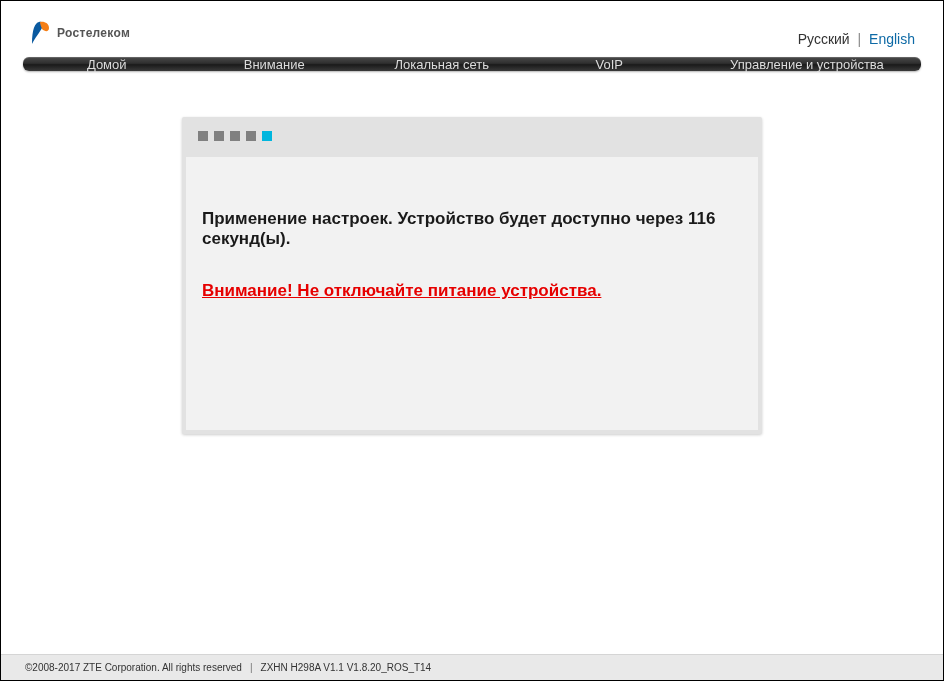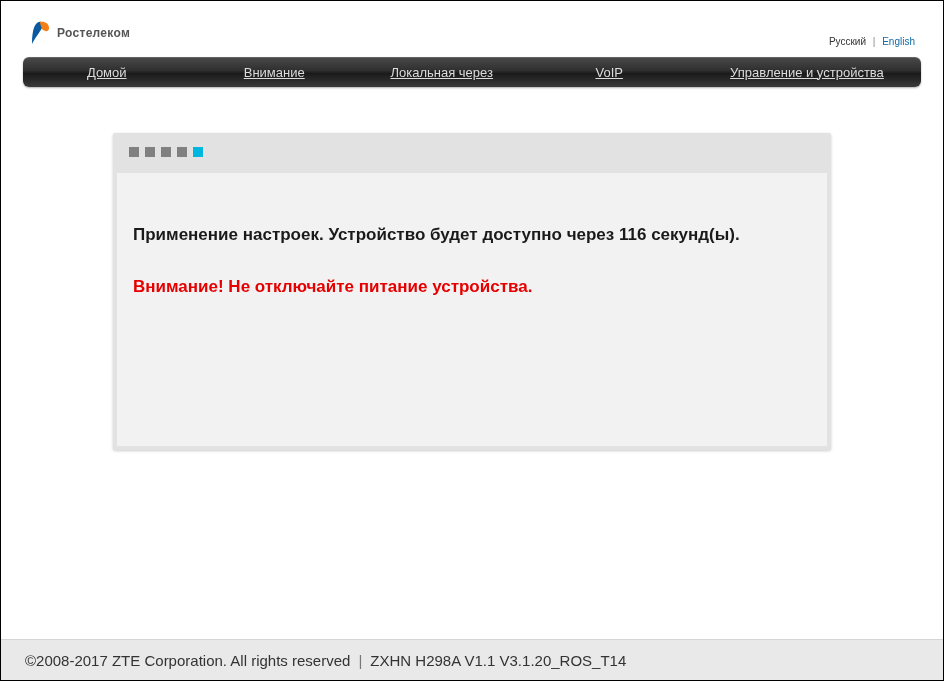--- a/index.html
+++ b/index.html
@@ -3,39 +3,39 @@
   <meta charset="utf-8">
   <style>
     * { margin: 0; padding: 0; box-sizing: border-box; }
     body { font-family: "Segoe UI", Tahoma, Arial, sans-serif; background: #fff; }
     .wrapper { width: 944px; height: 681px; position: relative; border: 1px solid #000; background: #fff; display: flex; flex-direction: column; }
     
     .header { padding: 18px 28px 10px; display: flex; align-items: flex-end; }
     .logo { display: flex; align-items: center; }
     .logo-icon { width: 22px; height: 28px; margin-right: 6px; }
     .logo-text { color: #555; font-weight: 600; font-size: 12px; letter-spacing: .3px; }
-    .lang { margin-left: auto; font-size: 10px; color: #333; }
+    .lang { margin-left: auto; font-size: 14px; color: #333; }
     .lang a { text-decoration: none; }
     .lang-sep { color: #888; margin: 0 4px; }
     .lang-en { color: #0e6aa6; }
     
-    .nav { height: 30px; margin: 0 22px 0; border-radius: 6px; background: linear-gradient(#4a4a4a 0%, #2f2f2f 45%, #1a1a1a 55%, #3a3a3a 100%); display: flex; align-items: center; color: #dcdcdc; font-size: 13px; box-shadow: inset 0 1px 0 rgba(255,255,255,.15), 0 1px 2px rgba(0,0,0,.3); text-decoration: underline; }
+    .nav { height: 14px; margin: 0 22px 0; border-radius: 6px; background: linear-gradient(#4a4a4a 0%, #2f2f2f 45%, #1a1a1a 55%, #3a3a3a 100%); display: flex; align-items: center; color: #dcdcdc; font-size: 13px; box-shadow: inset 0 1px 0 rgba(255,255,255,.15), 0 1px 2px rgba(0,0,0,.3); }
     .nav-item { flex: 1; text-align: center; cursor: pointer; white-space: nowrap; padding: 0 8px; }
     .nav-item.wide { flex: 1.4; }
     
     .content-zone { flex: 1; display: flex; justify-content: center; padding-top: 46px; }
-    .panel { width: 718px; height: 317px; background: #e2e2e2; box-shadow: 0 1px 3px rgba(0,0,0,.2); border-radius: 2px; position: relative; }
+    .panel { width: 580px; height: 317px; background: #e2e2e2; box-shadow: 0 1px 3px rgba(0,0,0,.2); border-radius: 2px; position: relative; }
     .progress-dots { position: absolute; top: 14px; left: 16px; display: flex; gap: 6px; }
     .dot { width: 10px; height: 10px; background: #808080; }
     .dot.on { background: #00b6de; }
     .panel-inner { position: absolute; top: 40px; left: 4px; right: 4px; bottom: 4px; background: #f2f2f2; padding: 52px 16px 16px 16px; }
     .status-line { color: #1a1a1a; font-weight: 700; font-size: 17px; margin-bottom: 32px; }
-    .warn-line { color: #e60000; font-weight: 700; font-size: 17px; }
+    .warn-line { color: #e60000; font-weight: 700; font-size: 17px; text-decoration: underline; }
     
-    .footer { height: 41px; background: #e9e9e9; border-top: 1px solid #d5d5d5; display: flex; align-items: center; padding: 0 24px; font-size: 15px; color: #333; margin-top: auto; }
+    .footer { height: 26px; background: #e9e9e9; border-top: 1px solid #d5d5d5; display: flex; align-items: center; padding: 0 24px; font-size: 10px; color: #333; margin-top: auto; }
     .footer-sep { margin: 0 8px; color: #777; }
   </style>
 </head>
 <body>
 <div class="wrapper">
 
   <div class="header">
     <div class="logo">
       <span class="logo-icon">
         <svg viewBox="0 0 22 28">
@@ -48,21 +48,21 @@
     <div class="lang">
       <a href="#" style="color:#333">Русский</a>
       <span class="lang-sep">|</span>
       <a href="#" class="lang-en">English</a>
     </div>
   </div>
 
   <div class="nav">
     <div class="nav-item">Домой</div>
     <div class="nav-item">Внимание</div>
-    <div class="nav-item">Локальная через</div>
+    <div class="nav-item">Локальная сеть</div>
     <div class="nav-item">VoIP</div>
     <div class="nav-item wide">Управление и устройства</div>
   </div>
 
   <div class="content-zone">
     <div class="panel">
       <div class="progress-dots" id="progress-dots">
           <div class="dot"></div>
           <div class="dot"></div>
           <div class="dot"></div>
@@ -74,16 +74,16 @@
           <span>Применение настроек. Устройство будет доступно через </span><span>116</span><span> секунд(ы).</span>
         </div>
         <div class="warn-line">Внимание! Не отключайте питание устройства.</div>
       </div>
     </div>
   </div>
 
   <div class="footer">
     <span>©2008-2017 ZTE Corporation. All rights reserved</span>
     <span class="footer-sep">|</span>
-    <span>ZXHN H298A V1.1 V3.1.20_ROS_T14</span>
+    <span>ZXHN H298A V1.1 V1.8.20_ROS_T14</span>
   </div>
 
 </div>
 
 </body></html>

